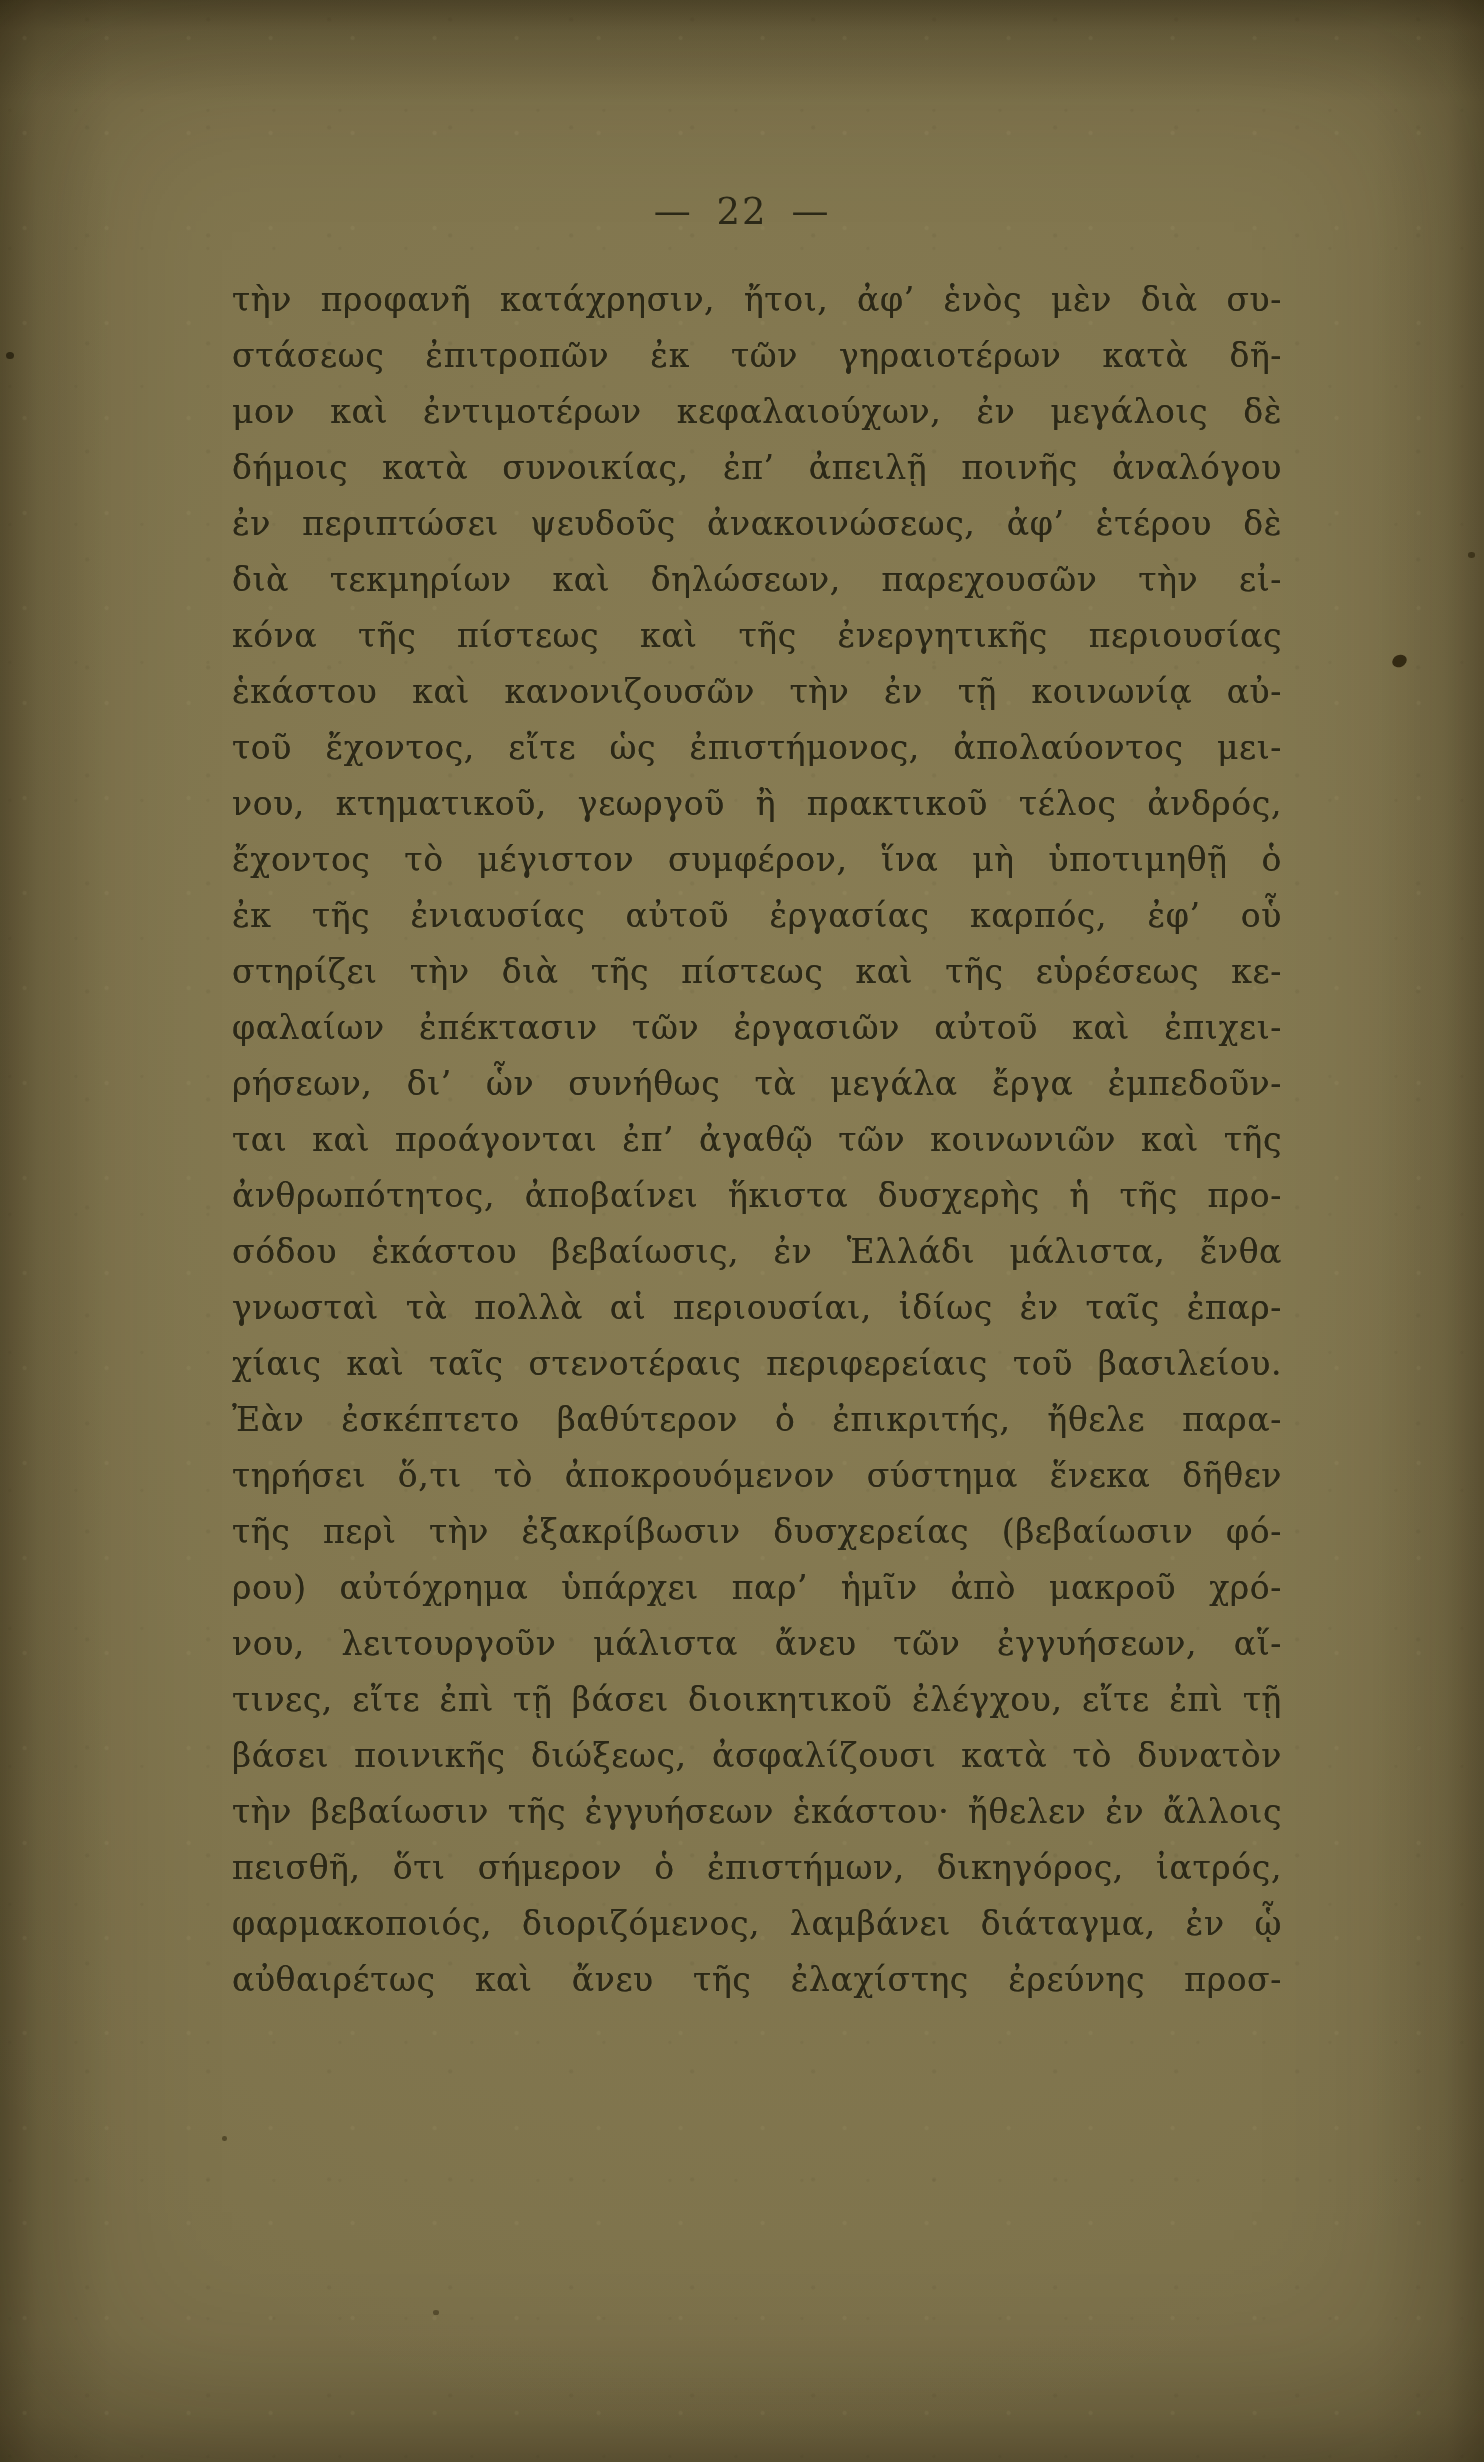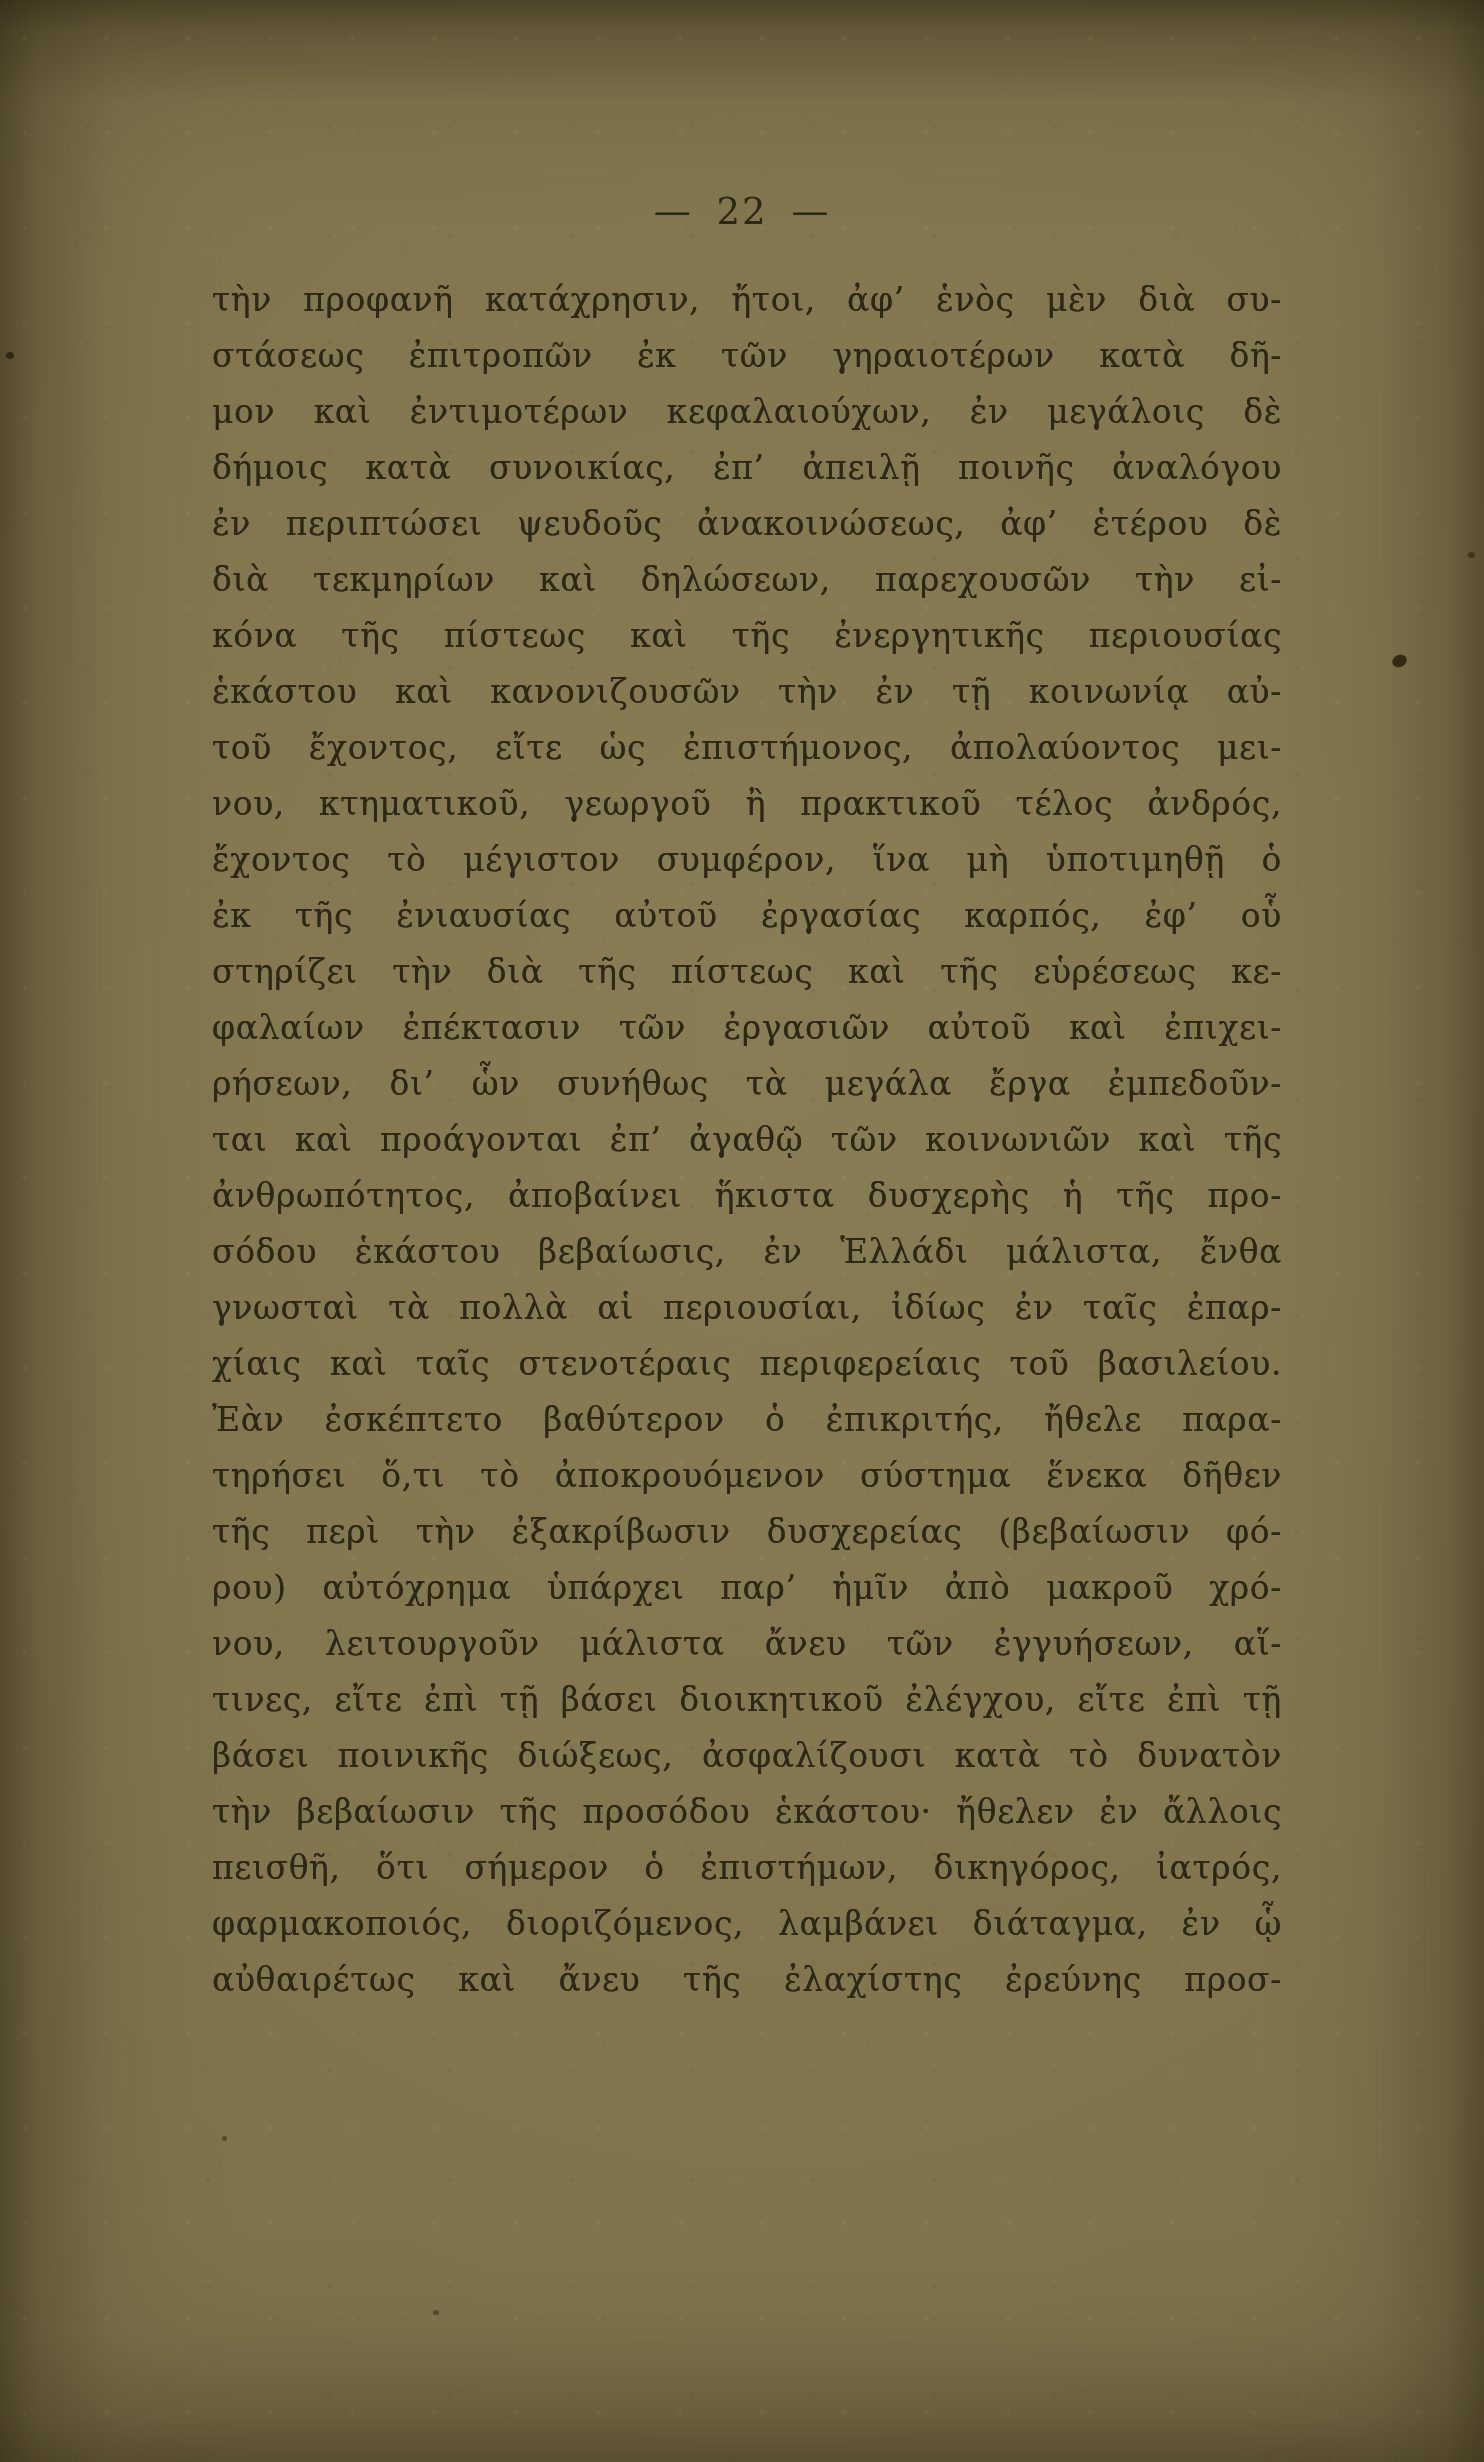--- a/index.html
+++ b/index.html
@@ -55,20 +55,21 @@
   .line {
     height: 56px;
     line-height: 56px;
     font-size: 33px;
     letter-spacing: 0.6px;
     text-align: justify;
     text-align-last: justify;
     text-justify: inter-word;
     white-space: nowrap;
     text-shadow: 0 0 0.6px rgba(43,40,23,0.75);
+    margin-left: 20px;
   }
   .speck {
     position: absolute;
     border-radius: 50%;
     background: rgba(40,31,10,0.85);
     pointer-events: none;
   }
   .speck.s1 { left: 1392px; top: 655px; width: 15px; height: 12px; transform: rotate(-25deg); }
   .speck.s2 { left: 1468px; top: 552px; width: 6.5px;  height: 5.6px;  background: rgba(40,31,10,0.6); }
   .speck.s3 { left: 5.6px;    top: 352px; width: 8.3px;  height: 7.4px;  background: rgba(30,24,8,0.7); }
@@ -106,21 +107,21 @@
     <div class="line">σόδου ἑκάστου βεβαίωσις, ἐν Ἑλλάδι μάλιστα, ἔνθα</div>
     <div class="line">γνωσταὶ τὰ πολλὰ αἱ περιουσίαι, ἰδίως ἐν ταῖς ἐπαρ-</div>
     <div class="line">χίαις καὶ ταῖς στενοτέραις περιφερείαις τοῦ βασιλείου.</div>
     <div class="line">Ἐὰν ἐσκέπτετο βαθύτερον ὁ ἐπικριτής, ἤθελε παρα-</div>
     <div class="line">τηρήσει ὅ,τι τὸ ἀποκρουόμενον σύστημα ἕνεκα δῆθεν</div>
     <div class="line">τῆς περὶ τὴν ἐξακρίβωσιν δυσχερείας (βεβαίωσιν φό-</div>
     <div class="line">ρου) αὐτόχρημα ὑπάρχει παρ’ ἡμῖν ἀπὸ μακροῦ χρό-</div>
     <div class="line">νου, λειτουργοῦν μάλιστα ἄνευ τῶν ἐγγυήσεων, αἵ-</div>
     <div class="line">τινες, εἴτε ἐπὶ τῇ βάσει διοικητικοῦ ἐλέγχου, εἴτε ἐπὶ τῇ</div>
     <div class="line">βάσει ποινικῆς διώξεως, ἀσφαλίζουσι κατὰ τὸ δυνατὸν</div>
-    <div class="line">τὴν βεβαίωσιν τῆς προσόδου ἑκάστου· ἤθελεν ἐν ἄλλοις</div>
+    <div class="line">τὴν βεβαίωσιν τῆς ἐγγυήσεων ἑκάστου· ἤθελεν ἐν ἄλλοις</div>
     <div class="line">πεισθῆ, ὅτι σήμερον ὁ ἐπιστήμων, δικηγόρος, ἰατρός,</div>
     <div class="line">φαρμακοποιός, διοριζόμενος, λαμβάνει διάταγμα, ἐν ᾧ</div>
     <div class="line">αὐθαιρέτως καὶ ἄνευ τῆς ἐλαχίστης ἐρεύνης προσ-</div>
   </main>
 
   <div class="speck s1"></div>
   <div class="speck s2"></div>
   <div class="speck s3"></div>
   <div class="speck s4"></div>
   <div class="speck s5"></div>

